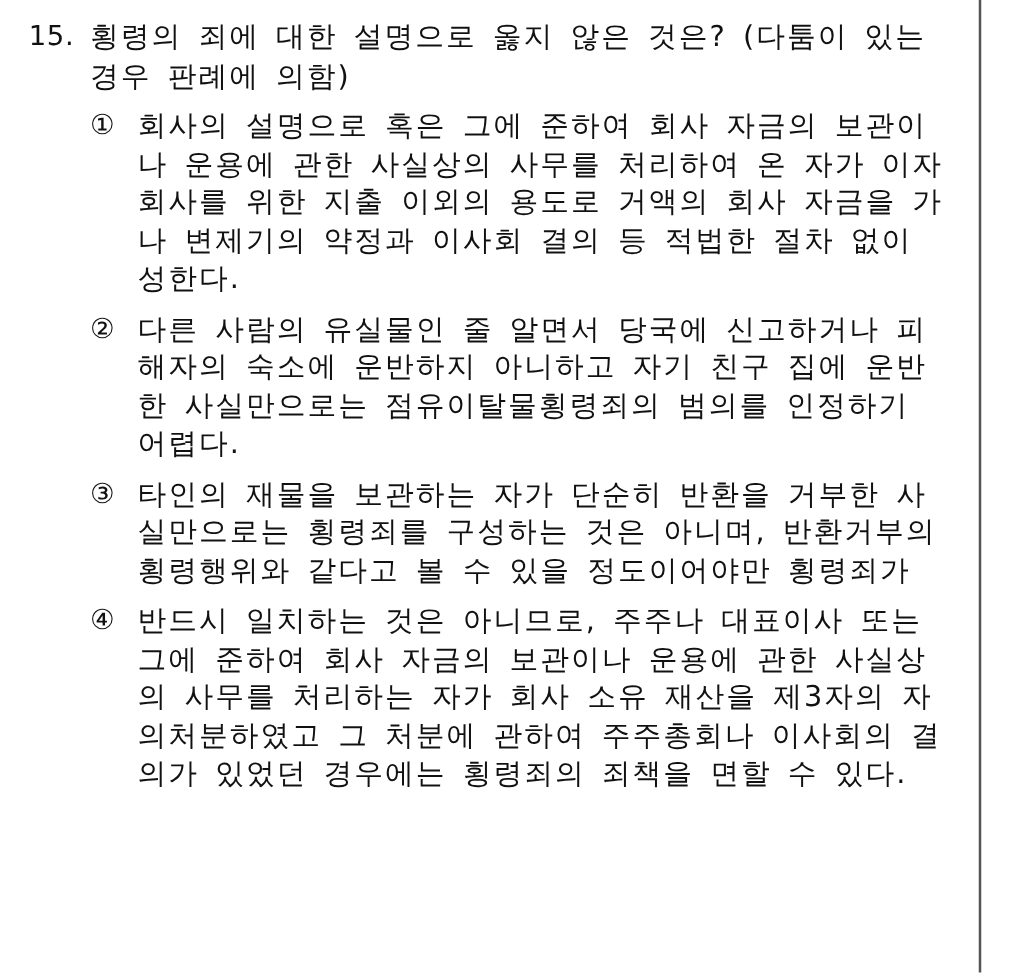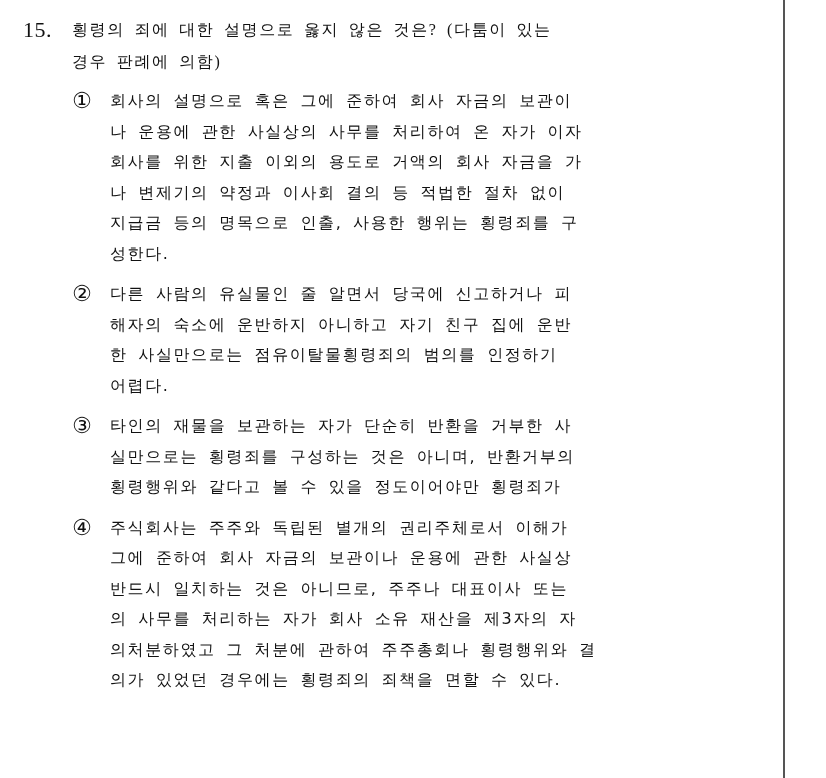--- a/index.html
+++ b/index.html
@@ -25,33 +25,32 @@
     }
     .question {
       position: absolute;
       left: 23px;
       top: 14px;
       width: 740px;
     }
     .q-head {
       position: relative;
       padding-left: 49px;
-      font-family: Liberation Serif, serif;
     }
     .q-num {
       position: absolute;
       left: 0;
       top: 0;
       font-size: 22px;
       line-height: 32px;
       letter-spacing: 0.5px;
     }
     .line {
       display: block;
-      font-size: 16px;
+      font-size: 23px;
       line-height: 30.5px;
       height: 30.5px;
       white-space: nowrap;
       letter-spacing: 1.6px;
       word-spacing: 4px;
     }
     .q-head .line {
       line-height: 32px;
       height: 32px;
     }
@@ -85,42 +84,40 @@
     <span class="line">경우 판례에 의함)</span>
   </div>
 
   <div class="options">
     <div class="option">
       <span class="opt-marker">①</span>
       <span class="line">회사의 설명으로 혹은 그에 준하여 회사 자금의 보관이</span>
       <span class="line">나 운용에 관한 사실상의 사무를 처리하여 온 자가 이자</span>
       <span class="line">회사를 위한 지출 이외의 용도로 거액의 회사 자금을 가</span>
       <span class="line">나 변제기의 약정과 이사회 결의 등 적법한 절차 없이</span>
-      <span class="line">지급금 등의 명목으로 인출, 사용한 행위는 횡령죄를 구</span>
       <span class="line">성한다.</span>
     </div>
 
     <div class="option">
       <span class="opt-marker">②</span>
       <span class="line">다른 사람의 유실물인 줄 알면서 당국에 신고하거나 피</span>
       <span class="line">해자의 숙소에 운반하지 아니하고 자기 친구 집에 운반</span>
       <span class="line">한 사실만으로는 점유이탈물횡령죄의 범의를 인정하기</span>
       <span class="line">어렵다.</span>
     </div>
 
     <div class="option">
       <span class="opt-marker">③</span>
       <span class="line">타인의 재물을 보관하는 자가 단순히 반환을 거부한 사</span>
       <span class="line">실만으로는 횡령죄를 구성하는 것은 아니며, 반환거부의</span>
       <span class="line">횡령행위와 같다고 볼 수 있을 정도이어야만 횡령죄가</span>
     </div>
 
     <div class="option">
       <span class="opt-marker">④</span>
-      <span class="line">주식회사는 주주와 독립된 별개의 권리주체로서 이해가</span>
+      <span class="line">반드시 일치하는 것은 아니므로, 주주나 대표이사 또는</span>
       <span class="line">그에 준하여 회사 자금의 보관이나 운용에 관한 사실상</span>
-      <span class="line">반드시 일치하는 것은 아니므로, 주주나 대표이사 또는</span>
       <span class="line">의 사무를 처리하는 자가 회사 소유 재산을 제3자의 자</span>
-      <span class="line">의처분하였고 그 처분에 관하여 주주총회나 횡령행위와 결</span>
+      <span class="line">의처분하였고 그 처분에 관하여 주주총회나 이사회의 결</span>
       <span class="line">의가 있었던 경우에는 횡령죄의 죄책을 면할 수 있다.</span>
     </div>
   </div>
 </div>
 
 </body></html>

